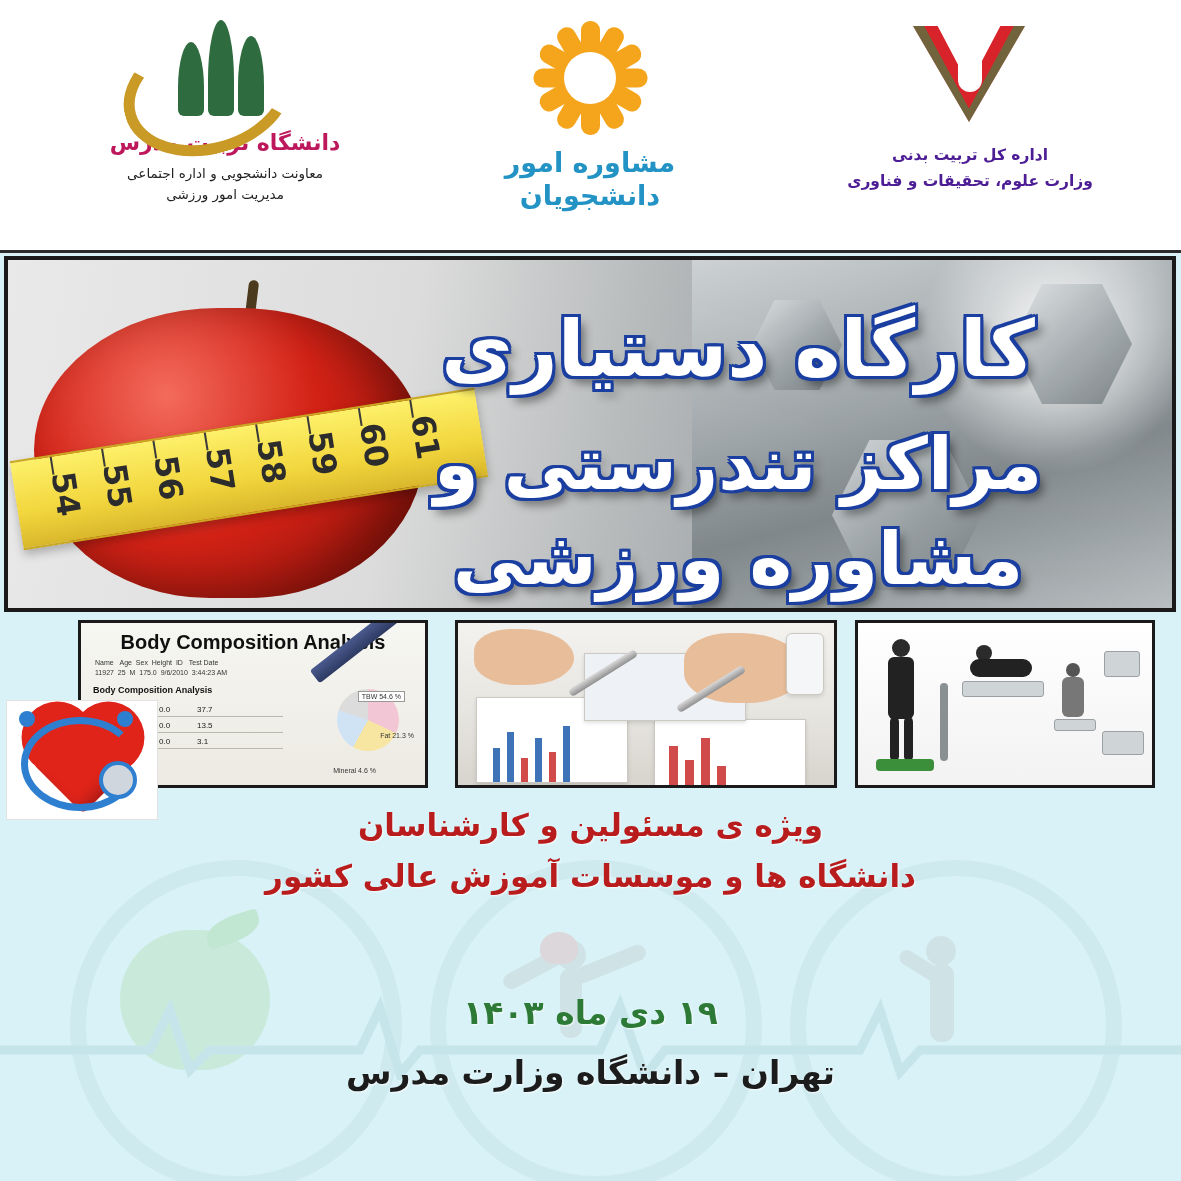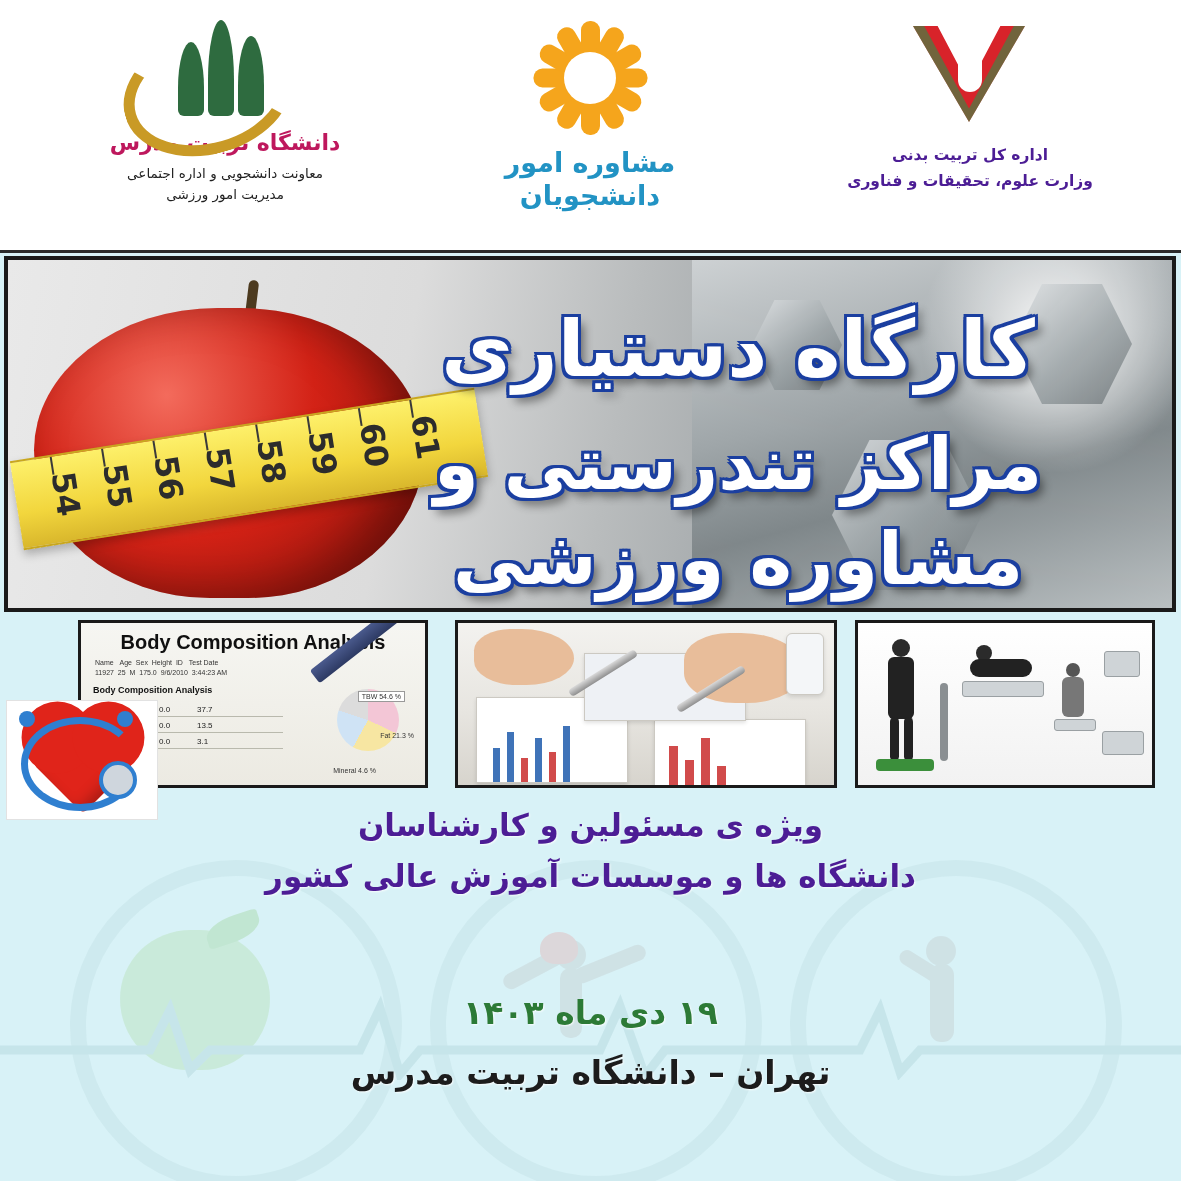--- a/index.html
+++ b/index.html
@@ -538,21 +538,21 @@
     height: 90px;
   }
 
   
   .audience {
     position: absolute;
     top: 800px;
     left: 0;
     width: 1181px;
     text-align: center;
-    color: #4c1d95;
+    color: #b91c1c;
     font-weight: bold;
     font-size: 31px;
     line-height: 1.65;
     text-shadow: 1px 1px 2px rgba(255,255,255,.8);
   }
   .date-line {
     position: absolute;
     top: 993px;
     left: 0;
     width: 1181px;
@@ -784,15 +784,15 @@
       <polyline points="0,60 120,60 150,60 170,20 190,80 210,60 330,60 360,60 380,18 400,84 420,60 560,60 600,60 620,16 645,86 665,60 820,60 860,60 880,20 900,82 920,60 1181,60" fill="none" stroke="#9fc9cf" stroke-width="9"></polyline>
     </svg>
   </div>
 
   <div class="audience">
     <div>ویژه ی مسئولین و کارشناسان</div>
     <div>دانشگاه ها و موسسات آموزش عالی کشور</div>
   </div>
 
   <div class="date-line">۱۹ دی ماه ۱۴۰۳</div>
-  <div class="place-line">تهران – دانشگاه تربیت مدرس</div>
+  <div class="place-line">تهران – دانشگاه وزارت مدرس</div>
 
 </div>
 
 </body></html>

